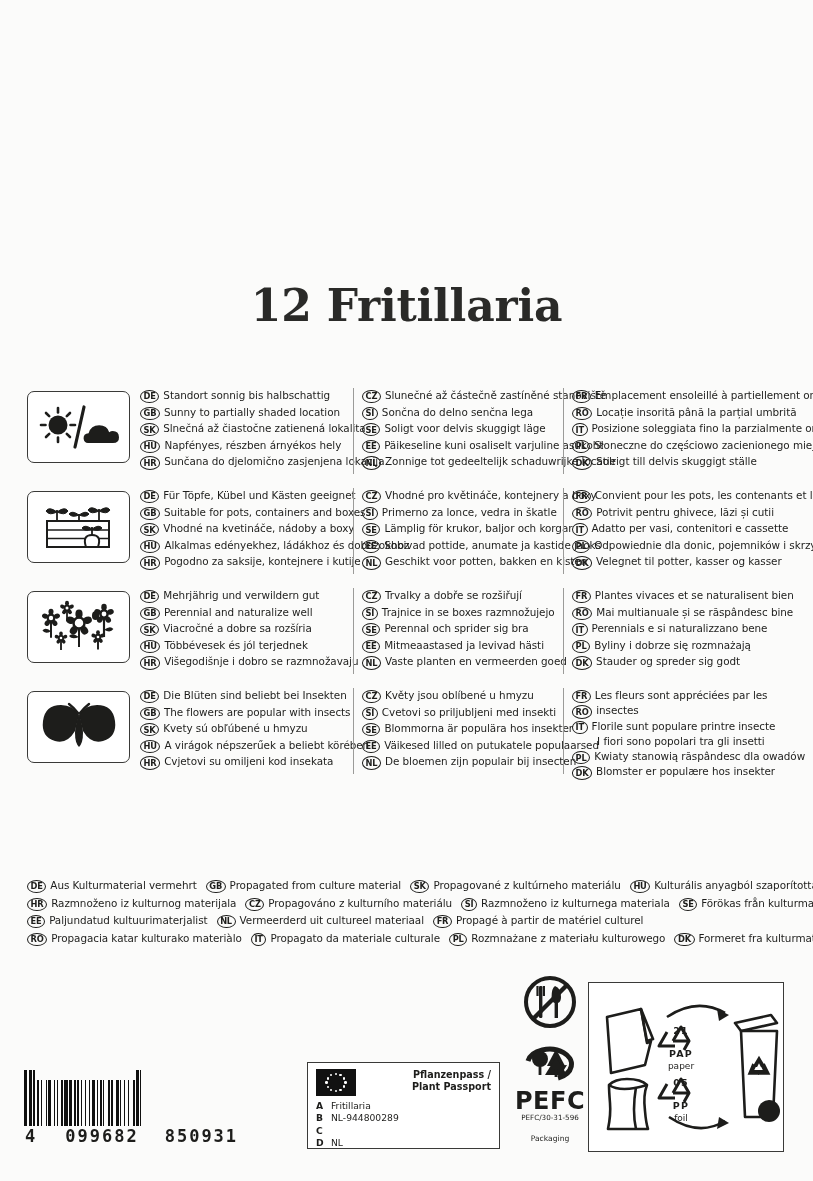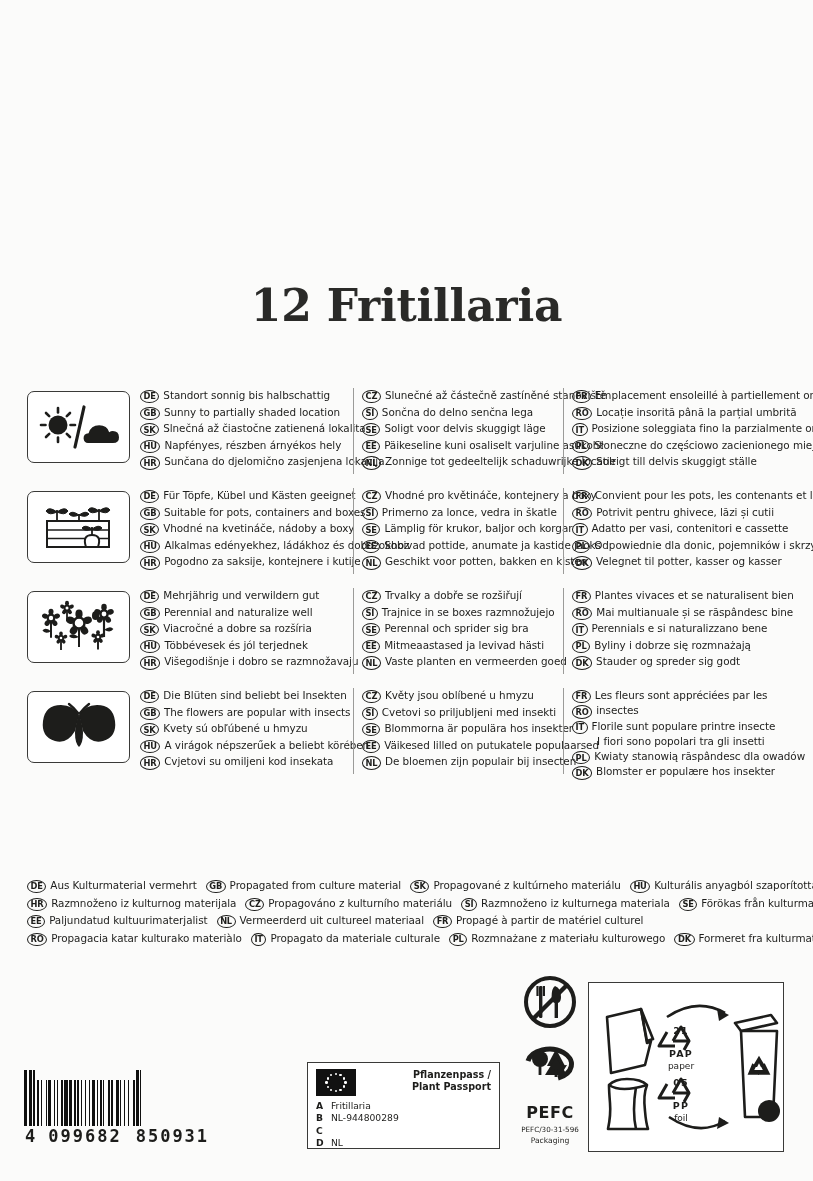--- a/index.html
+++ b/index.html
@@ -71,44 +71,44 @@
   .barcode-wrap { position: absolute; left: 24px; top: 1070px; width: 218px; }
   .barcode-bars { height: 72px; display: flex; align-items: flex-end; }
   .barcode-bars i { display: block; background: #0f0f0e; height: 100%; }
   .barcode-bars i.short { height: 86%; }
   .barcode-num {
     display: flex; font-family: "DejaVu Sans Mono", monospace;
     font-size: 17px; font-weight: 700; margin-top: -16px; position: relative;
     background: #fbfbfa; width: 100%;
   }
   .bn-a { padding-left: 1px; }
-  .bn-b { margin-left: 13px; letter-spacing: 2px; }
-  .bn-c { margin-left: 14px; letter-spacing: 2px; }
+  .bn-b { margin-left: 30px; letter-spacing: 2px; }
+  .bn-c { margin-left: 26px; letter-spacing: 2px; }
 
   
   .passport {
     position: absolute; left: 307px; top: 1062px; width: 193px; height: 87px;
     border: 1.3px solid #3a3a38; background: #fff; padding: 6px 8px;
   }
   .pp-head { display: flex; justify-content: space-between; align-items: flex-start; }
   .eu-flag { width: 40px; height: 27px; background: #111; position: relative; }
   .eu-flag span {
     position: absolute; width: 2.6px; height: 2.6px; background: #fff; border-radius: 50%;
   }
   .pp-title { font-size: 9.6px; font-weight: 700; line-height: 12px; text-align: right; }
   .pp-rows { margin-top: 4px; }
   .pp-row { display: flex; font-size: 9.2px; line-height: 12.4px; }
   .pp-key { width: 15px; font-weight: 700; }
   .pp-val { }
 
   
   .pefc { position: absolute; left: 515px; top: 975px; width: 70px; text-align: center; }
-  .pefc-title { font-size: 16px; font-weight: 700; letter-spacing: 0.5px; line-height: 20px; margin-top: 14px; }
+  .pefc-title { font-size: 24px; font-weight: 700; letter-spacing: 0.5px; line-height: 20px; margin-top: 2px; }
   .pefc-code { font-size: 7.2px; line-height: 10px; margin-top: 2px; }
-  .pefc-pkg { font-size: 7.6px; line-height: 10px; margin-top: 1px; }
+  .pefc-pkg { font-size: 7.6px; line-height: 10px; margin-top: 11px; }
 
   
   .recycle {
     position: absolute; left: 588px; top: 982px; width: 196px; height: 170px;
     border: 1.3px solid #3a3a38; background: #fff;
   }
   .rc-lbl { font-size: 9px; text-anchor: middle; fill: #1d1d1b; }
   .rc-lbl-b { font-size: 9.5px; font-weight: 700; text-anchor: middle; fill: #1d1d1b; letter-spacing: 1.2px; }
 </style>
 </head>

